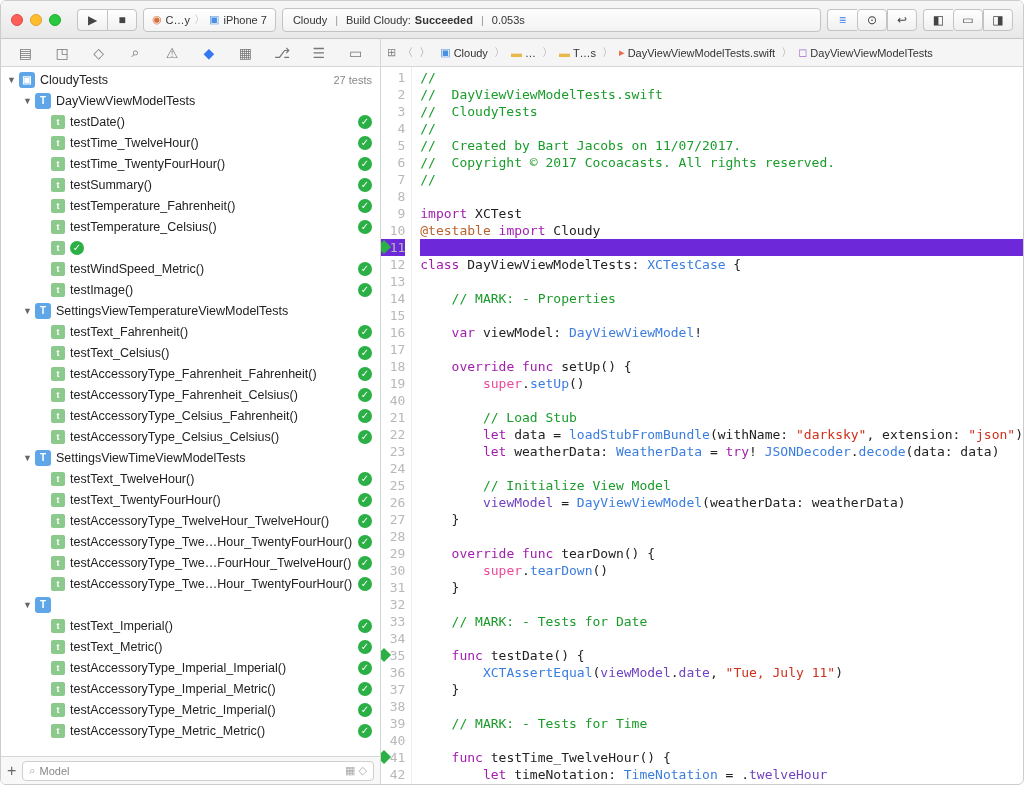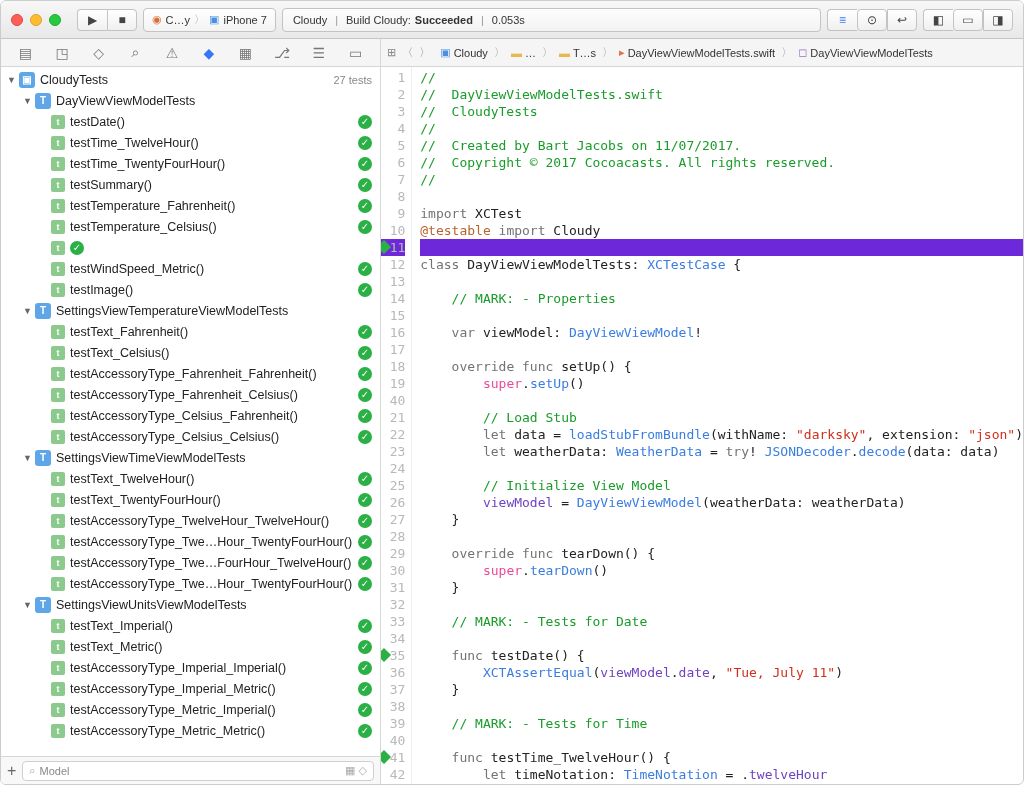--- a/index.html
+++ b/index.html
@@ -142,21 +142,21 @@
 .gutter .ln .diamond {
   position:absolute; left:-2px; top:3px;
   width:10px; height:10px;
   transform: rotate(45deg);
   background:#2ab045;
 }
 .src { padding: 2px 0 2px 8px; white-space: pre; color: #222; }
 .src .line { height: 17px; }
 .cl11 { background: #6d28d9; }
 .c-comment { color: #1a9c2a; }
-.c-key { color: #737373; }
+.c-key { color: #a21caf; }
 .c-at { color: #b8632e; }
 .c-type { color: #3a7de0; }
 .c-func { color: #3a7de0; }
 .c-str { color: #d12f1b; }
 .c-prop { color: #6f42c1; }
 .c-super { color: #ec4899; }
 </style>
 </head>
 <body>
 
@@ -355,21 +355,20 @@
         </div>
         <div class="tree-row" style="padding-left: 38px;">
           <span class="disclosure"></span>
           <span class="icon-box icon-test">t</span>
           <span class="tree-label">testAccessoryType_Twe…Hour_TwentyFourHour()</span>
           <span class="check">✓</span>
         </div>
         <div class="tree-row" style="padding-left: 22px;">
           <span class="disclosure">▼</span>
           <span class="icon-box icon-class">T</span>
-          <span class="tree-label">SettingsViewUnitsViewModelTests</span>
         </div>
         <div class="tree-row" style="padding-left: 38px;">
           <span class="disclosure"></span>
           <span class="icon-box icon-test">t</span>
           <span class="tree-label">testText_Imperial()</span>
           <span class="check">✓</span>
         </div>
         <div class="tree-row" style="padding-left: 38px;">
           <span class="disclosure"></span>
           <span class="icon-box icon-test">t</span>

